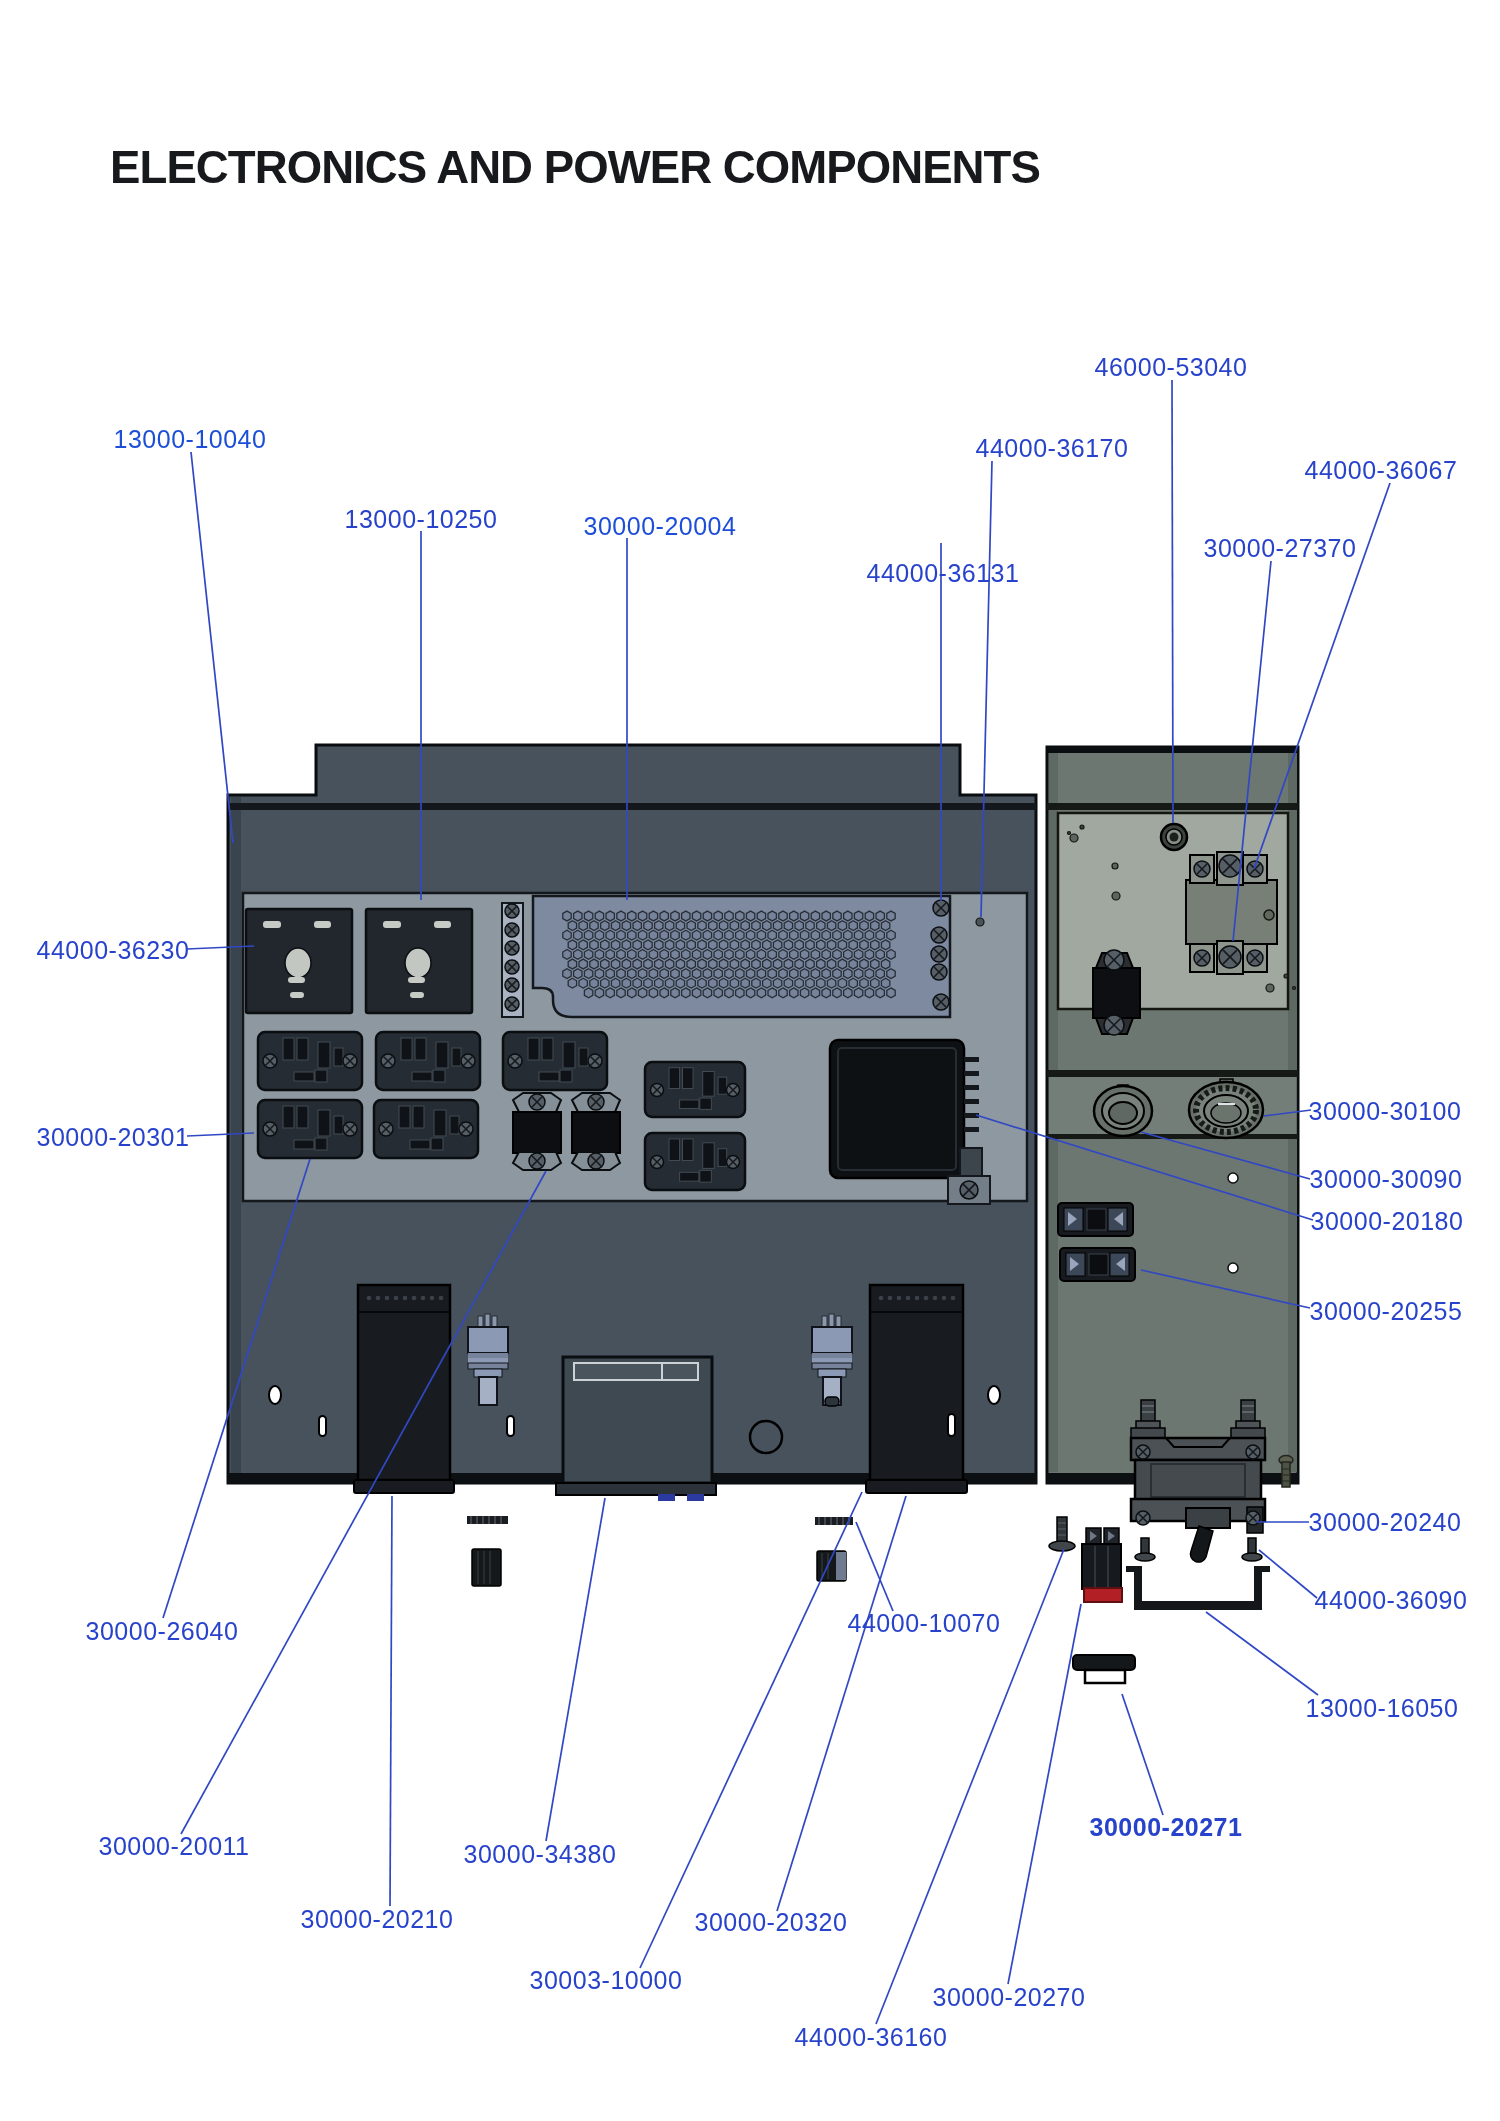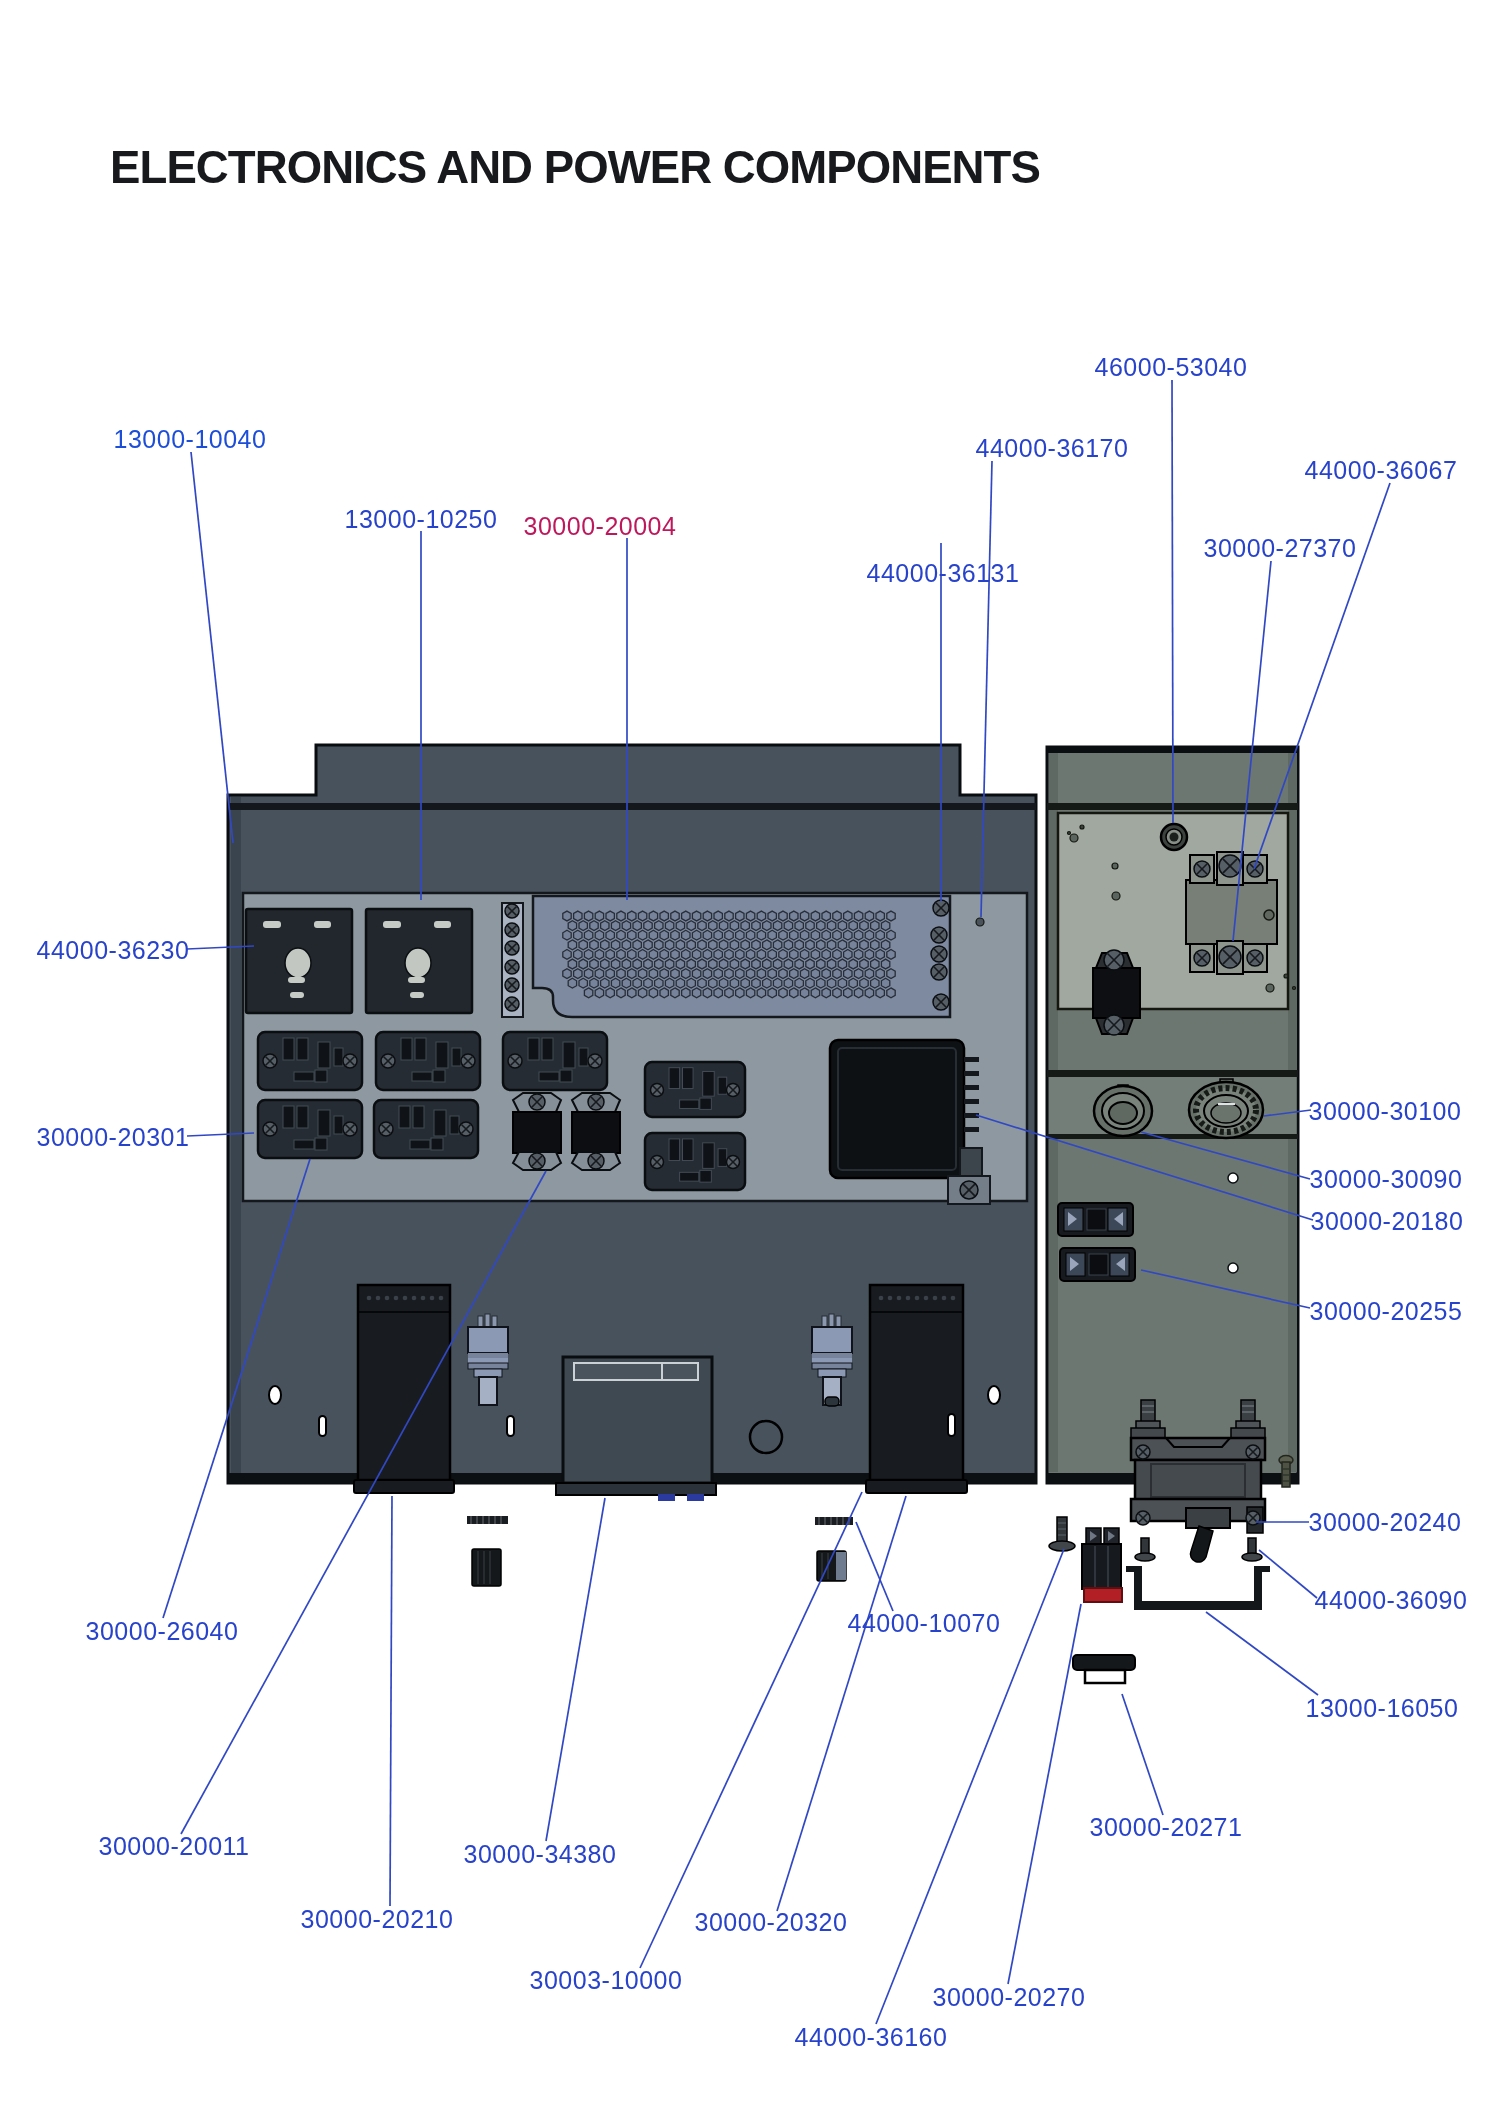--- a/index.html
+++ b/index.html
@@ -922,39 +922,39 @@
         <line x1="1163" y1="1815" x2="1122" y2="1694" stroke="#3148c4" stroke-width="1.7"></line>
         <line x1="1318" y1="1695" x2="1206" y2="1612" stroke="#3148c4" stroke-width="1.7"></line>
         <line x1="1309" y1="1522" x2="1256" y2="1522" stroke="#3148c4" stroke-width="1.7"></line>
         <line x1="1317" y1="1598" x2="1259" y2="1550" stroke="#3148c4" stroke-width="1.7"></line>
       </g>
   </svg>
 
   <div id="labels">
       <div class="part-label" style="left: 190px; top: 439px; color: #1d4ed8;">13000-10040</div>
       <div class="part-label" style="left: 421px; top: 519px; color: rgb(39, 66, 203);">13000-10250</div>
-      <div class="part-label" style="left: 600px; top: 526px; color: #be185d;">30000-20004</div>
+      <div class="part-label" style="left: 660px; top: 526px; color: #1d4ed8;">30000-20004</div>
       <div class="part-label" style="left: 943px; top: 530px; color: rgb(39, 66, 203); margin-top: 43px;">44000-36131</div>
       <div class="part-label" style="left: 1052px; top: 448px; color: rgb(39, 66, 203);">44000-36170</div>
       <div class="part-label" style="left: 1171px; top: 367px; color: rgb(39, 66, 203);">46000-53040</div>
       <div class="part-label" style="left: 1381px; top: 470px; color: rgb(39, 66, 203);">44000-36067</div>
       <div class="part-label" style="left: 1280px; top: 548px; color: rgb(39, 66, 203);">30000-27370</div>
       <div class="part-label" style="left: 113px; top: 950px; color: rgb(39, 66, 203);">44000-36230</div>
       <div class="part-label" style="left: 113px; top: 1137px; color: rgb(39, 66, 203);">30000-20301</div>
       <div class="part-label" style="left: 1385px; top: 1111px; color: rgb(39, 66, 203);">30000-30100</div>
       <div class="part-label" style="left: 1386px; top: 1179px; color: rgb(39, 66, 203);">30000-30090</div>
       <div class="part-label" style="left: 1387px; top: 1221px; color: rgb(39, 66, 203);">30000-20180</div>
       <div class="part-label" style="left: 1386px; top: 1311px; color: rgb(39, 66, 203);">30000-20255</div>
       <div class="part-label" style="left: 162px; top: 1631px; color: rgb(39, 66, 203);">30000-26040</div>
       <div class="part-label" style="left: 174px; top: 1846px; color: rgb(39, 66, 203);">30000-20011</div>
       <div class="part-label" style="left: 377px; top: 1919px; color: rgb(39, 66, 203);">30000-20210</div>
       <div class="part-label" style="left: 540px; top: 1854px; color: rgb(39, 66, 203);">30000-34380</div>
       <div class="part-label" style="left: 606px; top: 1980px; color: rgb(39, 66, 203);">30003-10000</div>
       <div class="part-label" style="left: 771px; top: 1922px; color: rgb(39, 66, 203);">30000-20320</div>
       <div class="part-label" style="left: 924px; top: 1623px; color: rgb(39, 66, 203);">44000-10070</div>
       <div class="part-label" style="left: 871px; top: 2037px; color: rgb(39, 66, 203);">44000-36160</div>
       <div class="part-label" style="left: 1009px; top: 1997px; color: rgb(39, 66, 203);">30000-20270</div>
-      <div class="part-label" style="left: 1166px; top: 1827px; color: rgb(39, 66, 203);">30000-20271</div>
+      <div class="part-label" style="left: 1166px; top: 1827px; color: rgb(39, 66, 203); font-weight: bold;">30000-20271</div>
       <div class="part-label" style="left: 1382px; top: 1708px; color: rgb(39, 66, 203);">13000-16050</div>
       <div class="part-label" style="left: 1385px; top: 1522px; color: rgb(39, 66, 203);">30000-20240</div>
       <div class="part-label" style="left: 1391px; top: 1600px; color: rgb(39, 66, 203);">44000-36090</div>
     </div>
 </div>
 
 </body></html>

